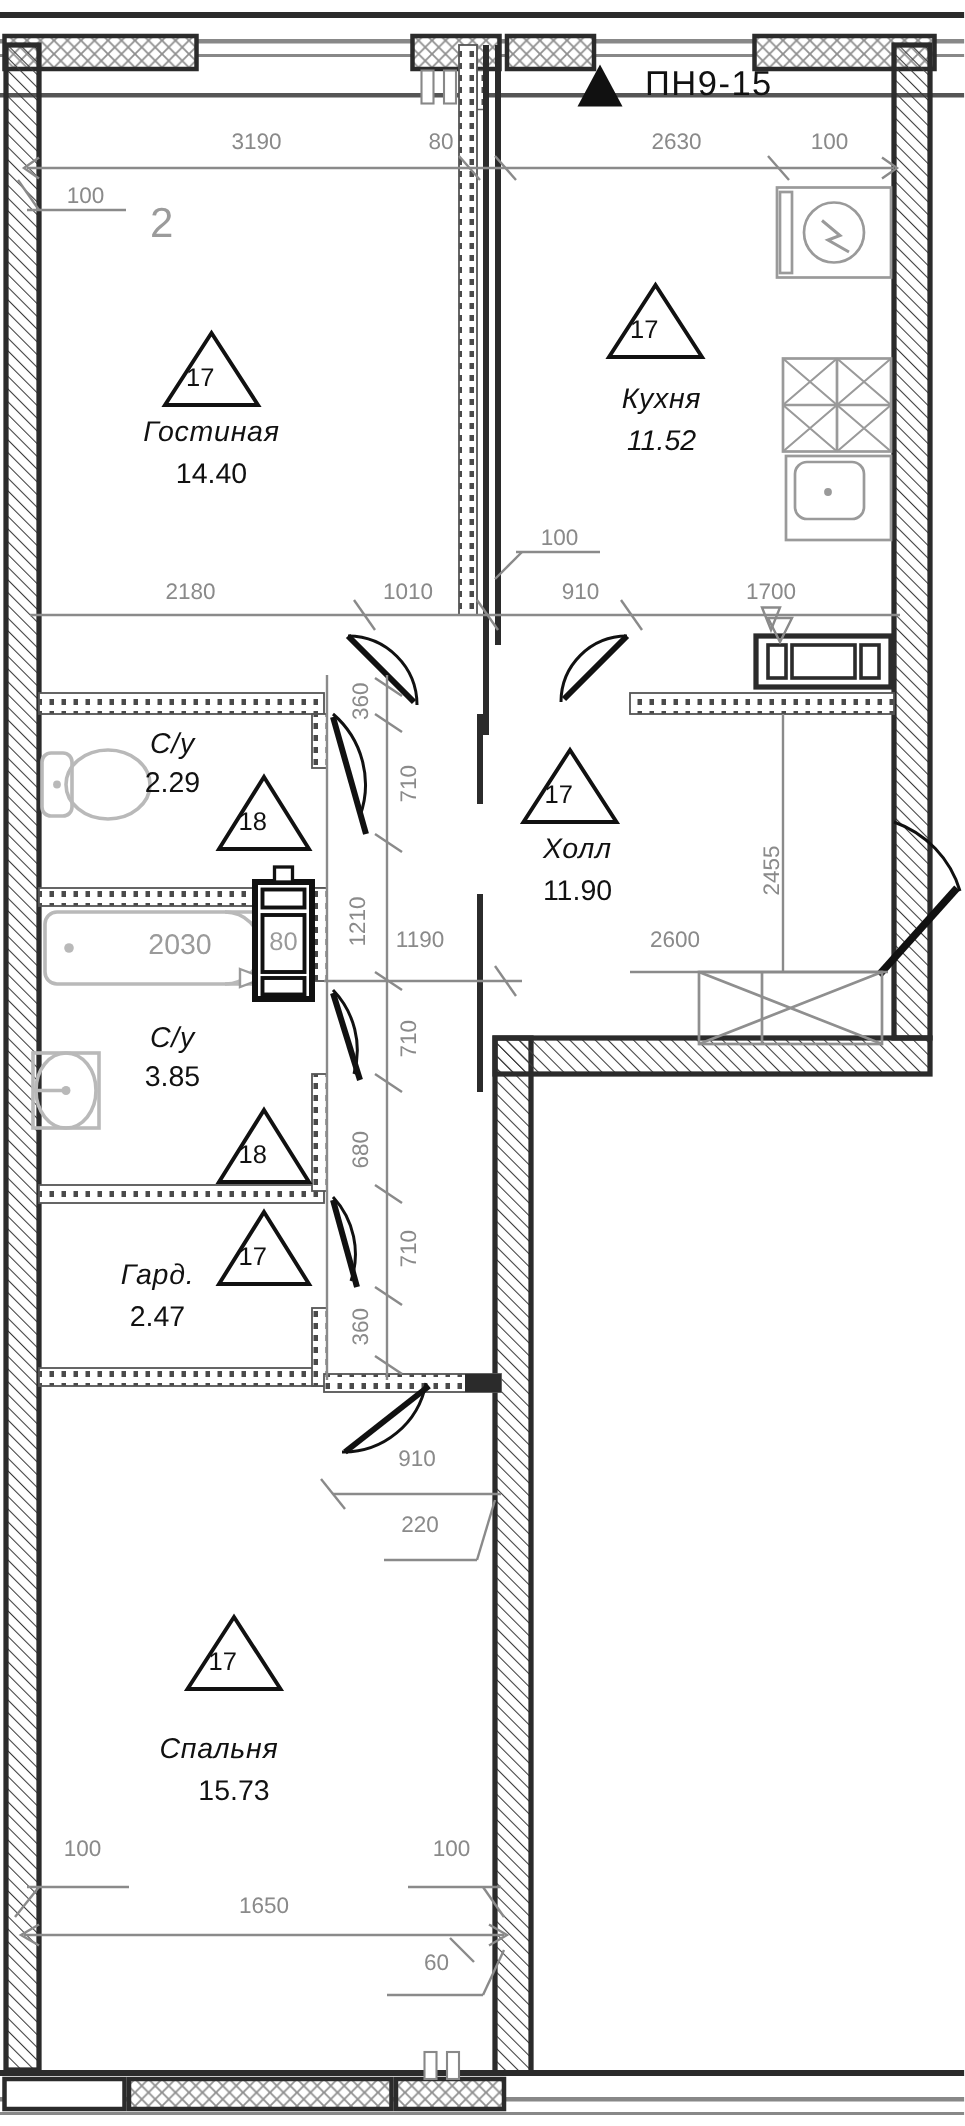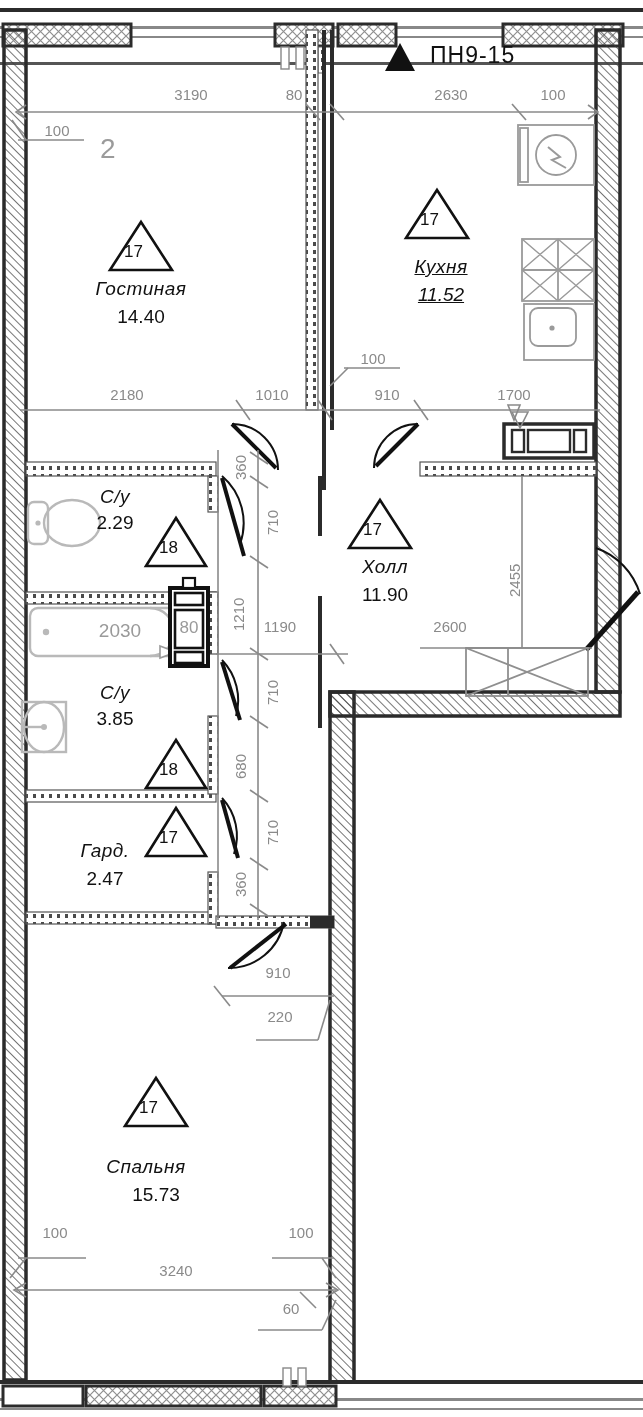--- a/index.html
+++ b/index.html
@@ -2,21 +2,21 @@
 <html><head>
 <meta charset="utf-8">
 <style>
   html,body{margin:0;padding:0;background:#ffffff;}
   body{font-family:"Liberation Sans", sans-serif;}
   #stage{position:relative;width:643px;height:1417px;background:#fff;overflow:hidden;}
   #stage svg{position:absolute;left:0;top:0;}
   .lbl{position:absolute;white-space:nowrap;}
   .room-name{font-family:"Liberation Sans",sans-serif;color:#111;font-size:19px;letter-spacing:.5px;text-align:center;font-style:italic;}
   .room-area{font-family:"Liberation Sans",sans-serif;color:#111;font-size:19px;text-align:center;}
-  .room-it{font-style:italic;text-decoration:underline;}
+  .room-it{font-style:italic;}
   .dim{font-family:"Liberation Sans",sans-serif;color:#8a8a8a;font-size:15px;text-align:center;}
   .dimv{font-family:"Liberation Sans",sans-serif;color:#8a8a8a;font-size:15px;
         writing-mode:vertical-rl;transform:rotate(180deg);text-align:center;}
   .tag{font-family:"Liberation Sans",sans-serif;color:#111;font-size:17px;}
   .plan-code{font-family:"Liberation Sans",sans-serif;color:#111;font-size:23px;letter-spacing:1px;}
   .aptnum{font-family:"Liberation Sans",sans-serif;font-style:italic;color:#9b9b9b;font-size:26px;}
   .aptfrac{display:inline-block;text-align:center;vertical-align:middle;line-height:1.05;}
   .aptfrac .top{border-bottom:2px solid #9b9b9b;padding:0 2px;display:block;}
   .aptfrac .bot{display:block;padding:0 2px;}
   .apt2{font-size:28px;vertical-align:middle;font-style:normal;}
@@ -302,21 +302,21 @@
 
 <div class="lbl room-name" style="left:325px;top:556px;width:120px;">Холл</div>
 <div class="lbl room-area" style="left:325px;top:584px;width:120px;">11.90</div>
 
 <div class="lbl room-name" style="left:40px;top:840px;width:130px;">Гард.</div>
 <div class="lbl room-area" style="left:40px;top:868px;width:130px;">2.47</div>
 
 <div class="lbl room-name" style="left:76px;top:1156px;width:140px;">Спальня</div>
 <div class="lbl room-area" style="left:86px;top:1184px;width:140px;">15.73</div>
 
-<div class="lbl dim" style="left:136px;top:86px;width:110px;text-align:center;">3190</div>
+<div class="lbl dim" style="left:116px;top:86px;width:110px;text-align:center;">3190</div>
 <div class="lbl dim" style="left:264px;top:86px;width:60px;">80</div>
 <div class="lbl dim" style="left:396px;top:86px;width:110px;">2630</div>
 <div class="lbl dim" style="left:524px;top:86px;width:58px;">100</div>
 <div class="lbl dim" style="left:28px;top:122px;width:58px;">100</div>
 
 <div class="lbl dim" style="left:72px;top:386px;width:110px;">2180</div>
 <div class="lbl dim" style="left:230px;top:386px;width:84px;">1010</div>
 <div class="lbl dim" style="left:348px;top:386px;width:78px;">910</div>
 <div class="lbl dim" style="left:468px;top:386px;width:92px;">1700</div>
 <div class="lbl dim" style="left:345px;top:350px;width:56px;">100</div>
@@ -331,19 +331,19 @@
 
 <div class="lbl dim" style="left:240px;top:618px;width:80px;">1190</div>
 <div class="lbl dimv" style="left:506px;top:546px;height:68px;">2455</div>
 <div class="lbl dim" style="left:400px;top:618px;width:100px;">2600</div>
 
 <div class="lbl dim" style="left:240px;top:964px;width:76px;">910</div>
 <div class="lbl dim" style="left:244px;top:1008px;width:72px;">220</div>
 
 <div class="lbl dim" style="left:26px;top:1224px;width:58px;">100</div>
 <div class="lbl dim" style="left:272px;top:1224px;width:58px;">100</div>
-<div class="lbl dim" style="left:116px;top:1262px;width:120px;">3240</div>
+<div class="lbl dim" style="left:116px;top:1262px;width:120px;">1650</div>
 <div class="lbl dim" style="left:262px;top:1300px;width:58px;">60</div>
 
 <div class="lbl tub-num" style="left:80px;top:620px;width:80px;text-align:center;">2030</div>
 <div class="lbl shaft-num" style="left:172px;top:618px;width:34px;text-align:center;">80</div>
 
 </div>
 
 </body></html>

